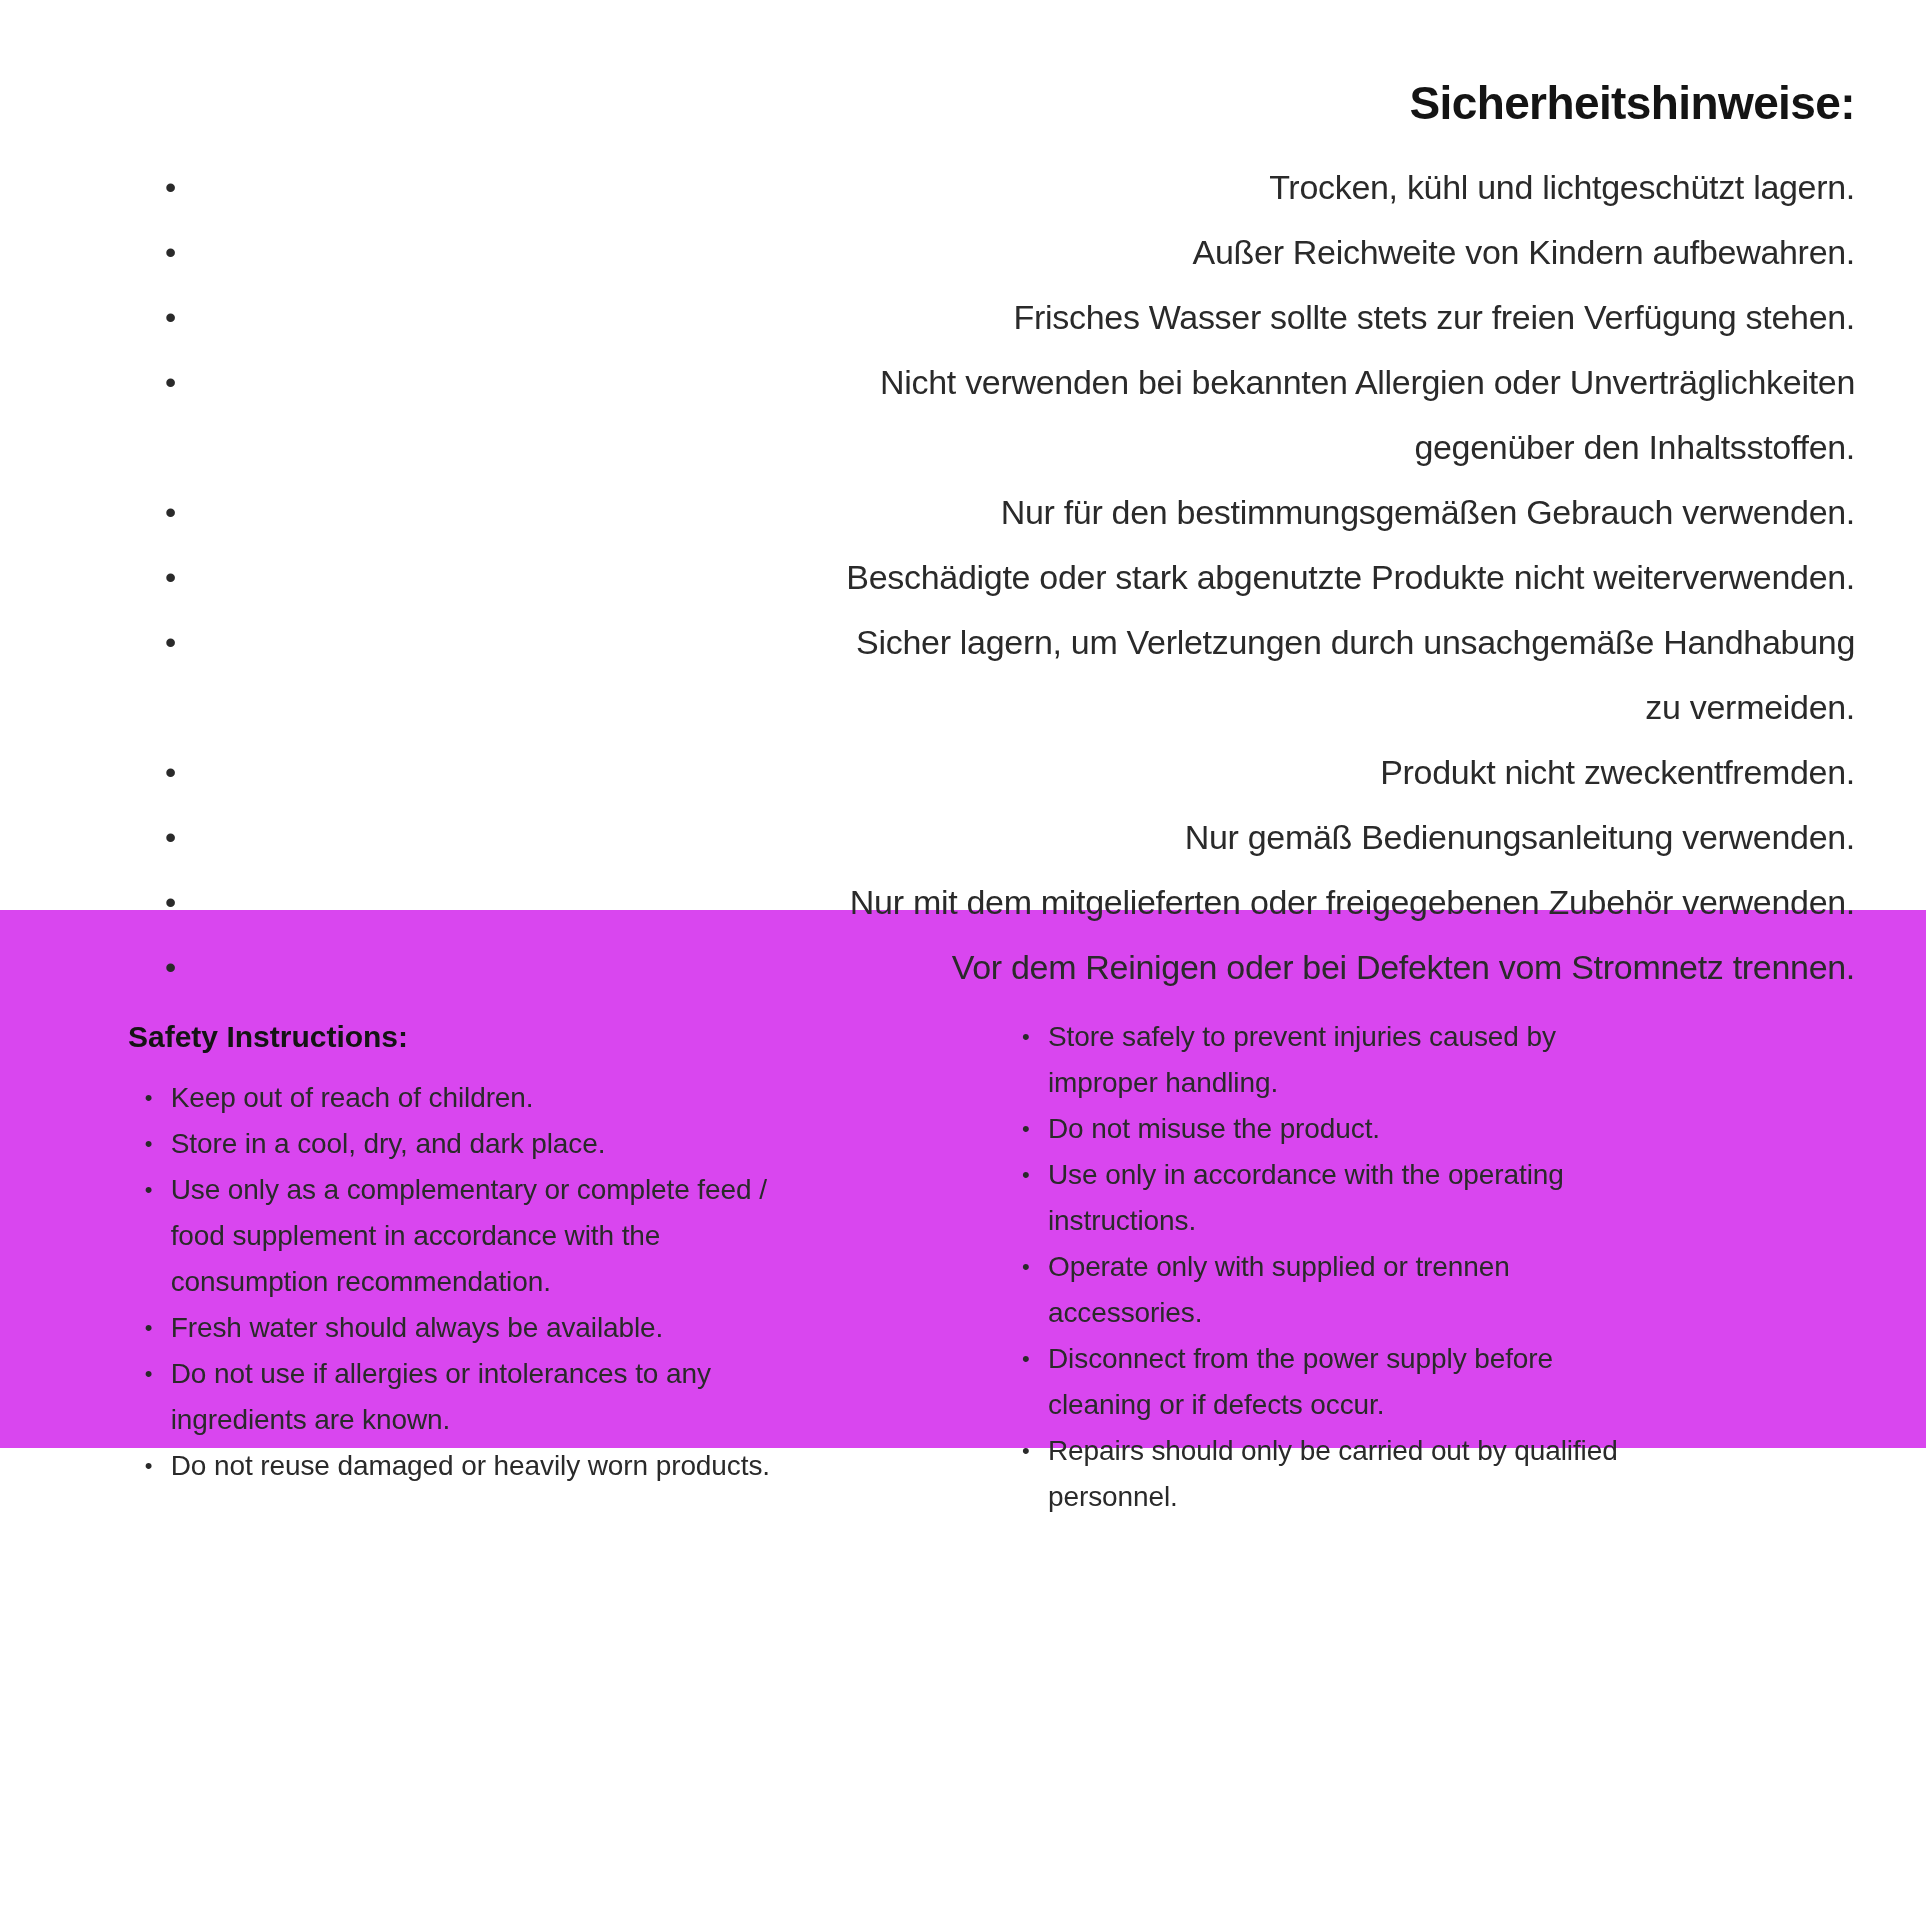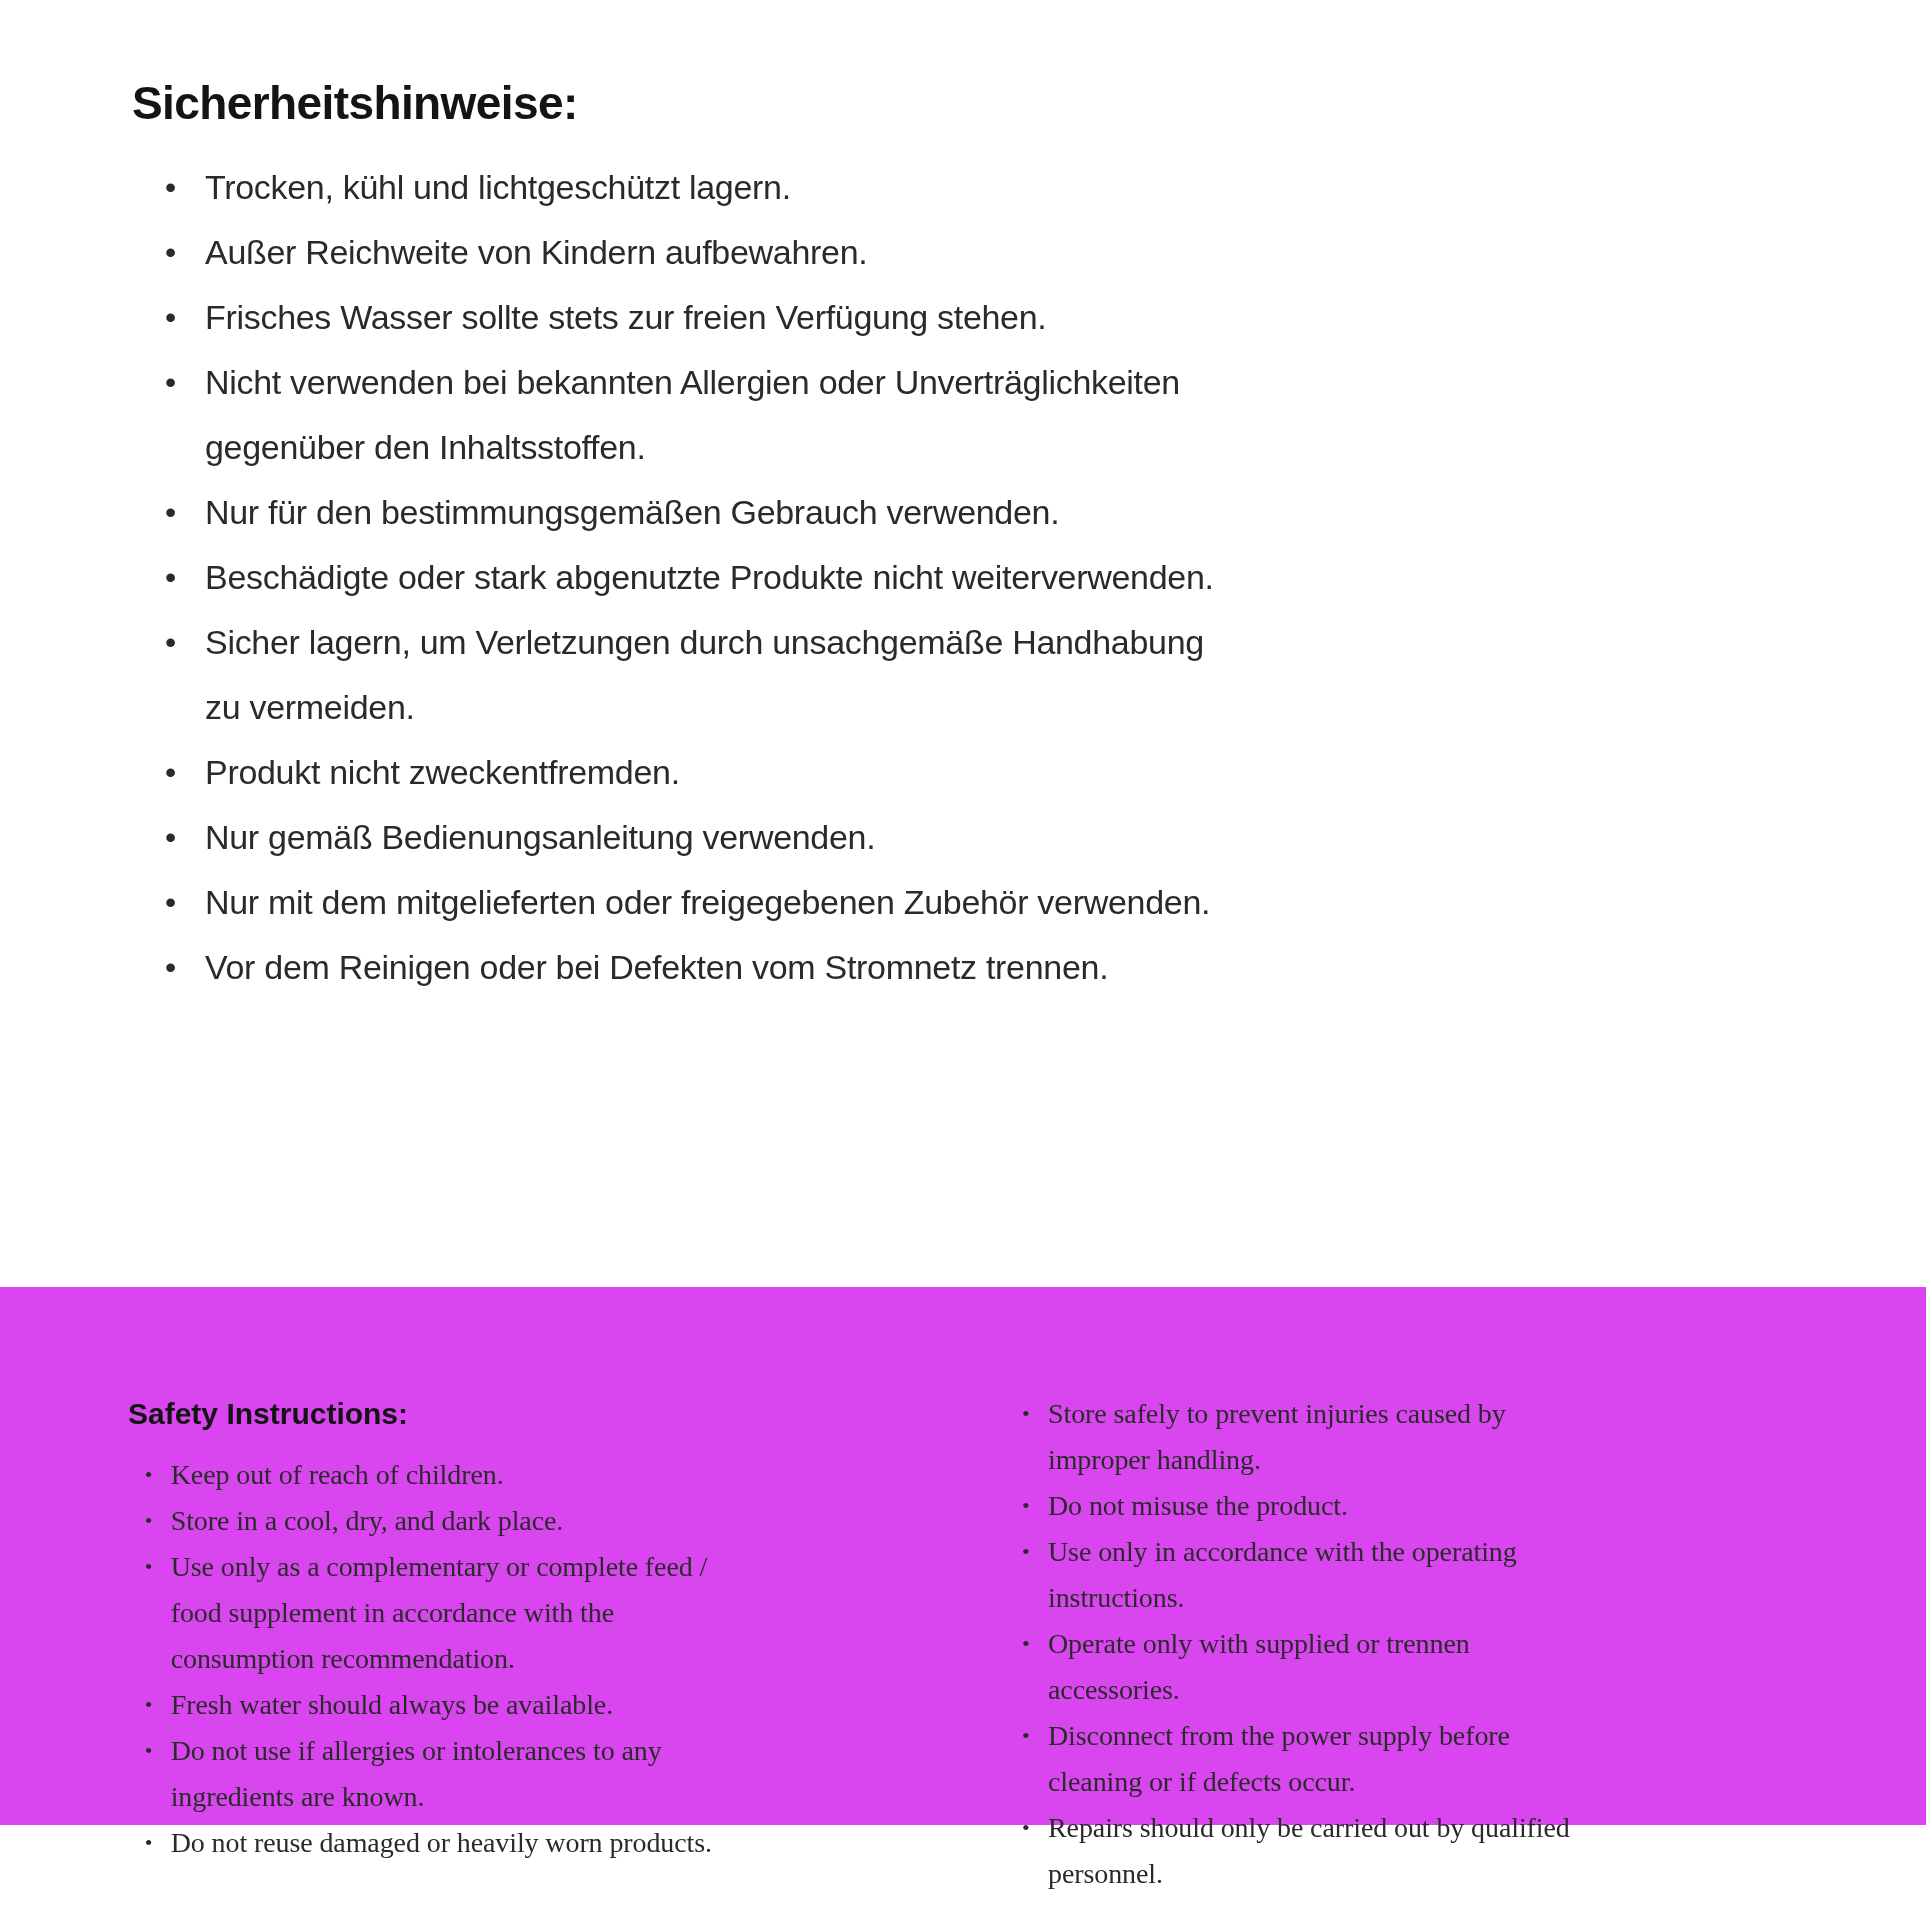--- a/index.html
+++ b/index.html
@@ -17,23 +17,24 @@
   .sheet {
     width: 1926px;
     height: 1926px;
     display: flex;
     flex-direction: column;
   }
 
   
   .section-de {
     box-sizing: border-box;
-    height: 1287px;
+    height: 910px;
     padding: 76px 71px 0 132px;
     background: #ffffff;
+    text-align: right;
   }
   .de-title {
     margin: 0 0 24.4px 0;
     font-size: 46px;
     line-height: 55px;
     font-weight: 700;
     color: #141414;
     letter-spacing: -0.6px;
   }
   .de-list {
@@ -83,21 +84,20 @@
     color: #141414;
   }
   .en-list {
     list-style: none;
     margin: 15px 0 0 0;
     padding: 0 0 0 16.7px;
     font-size: 28px;
     line-height: 46px;
     letter-spacing: -0.1px;
     color: #2a2a2a;
-    font-family: Liberation Serif, serif;
   }
   .col-right .en-list {
     margin-top: 0;
     padding-left: 0;
   }
   .en-list li {
     position: relative;
     padding-left: 26px;
     white-space: pre-line;
   }

